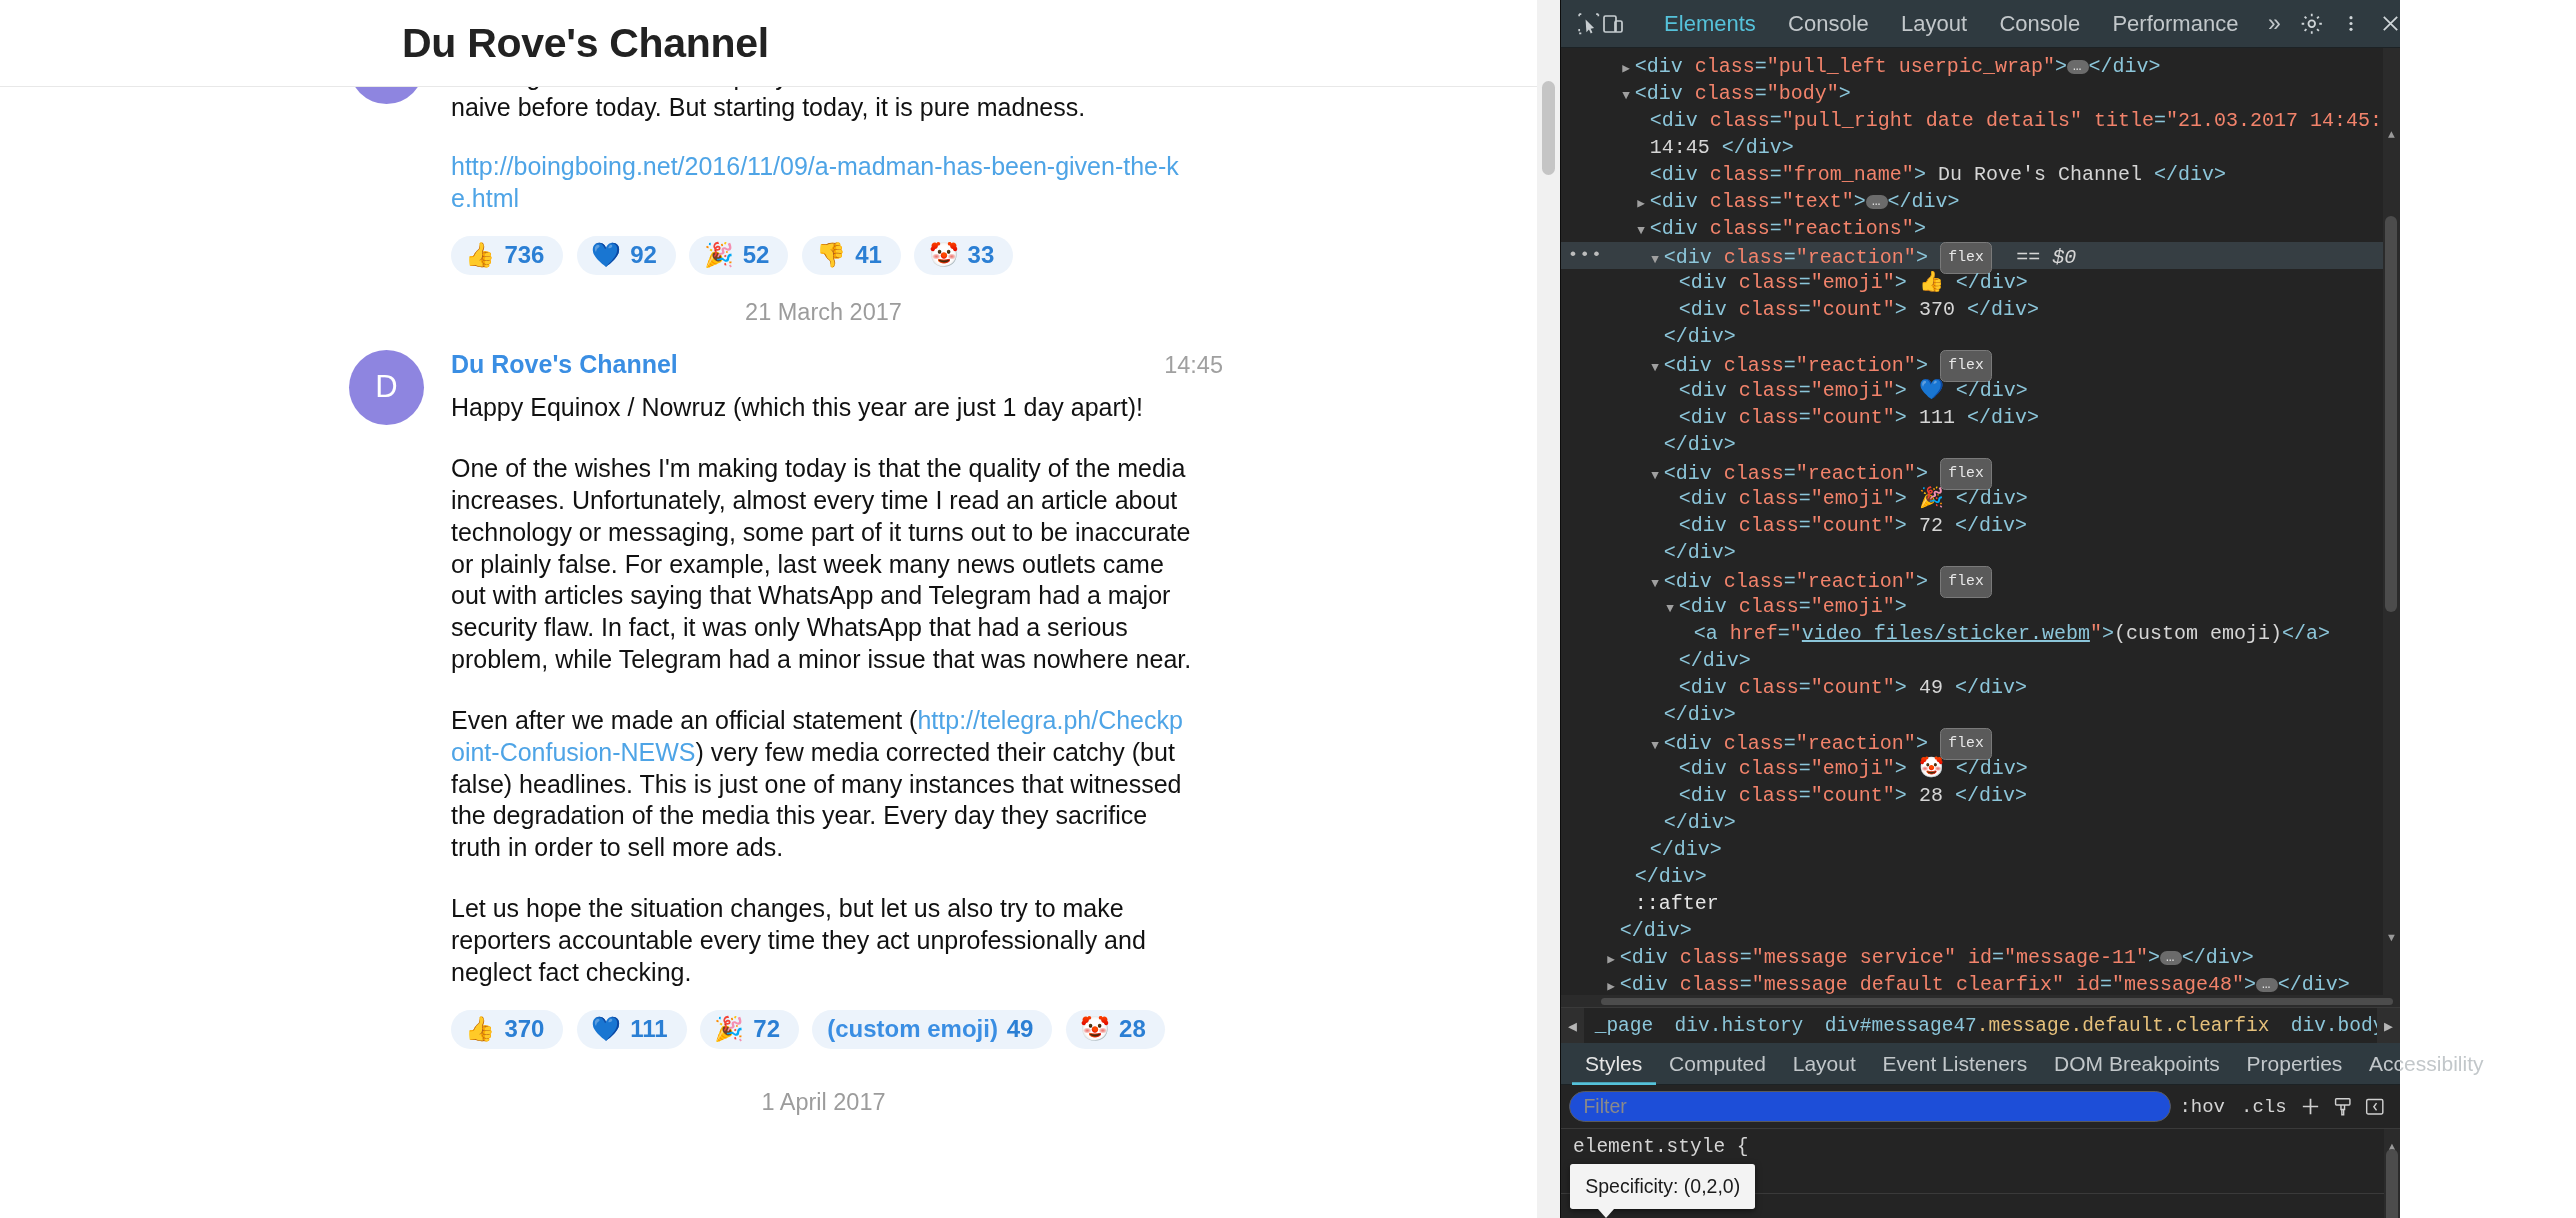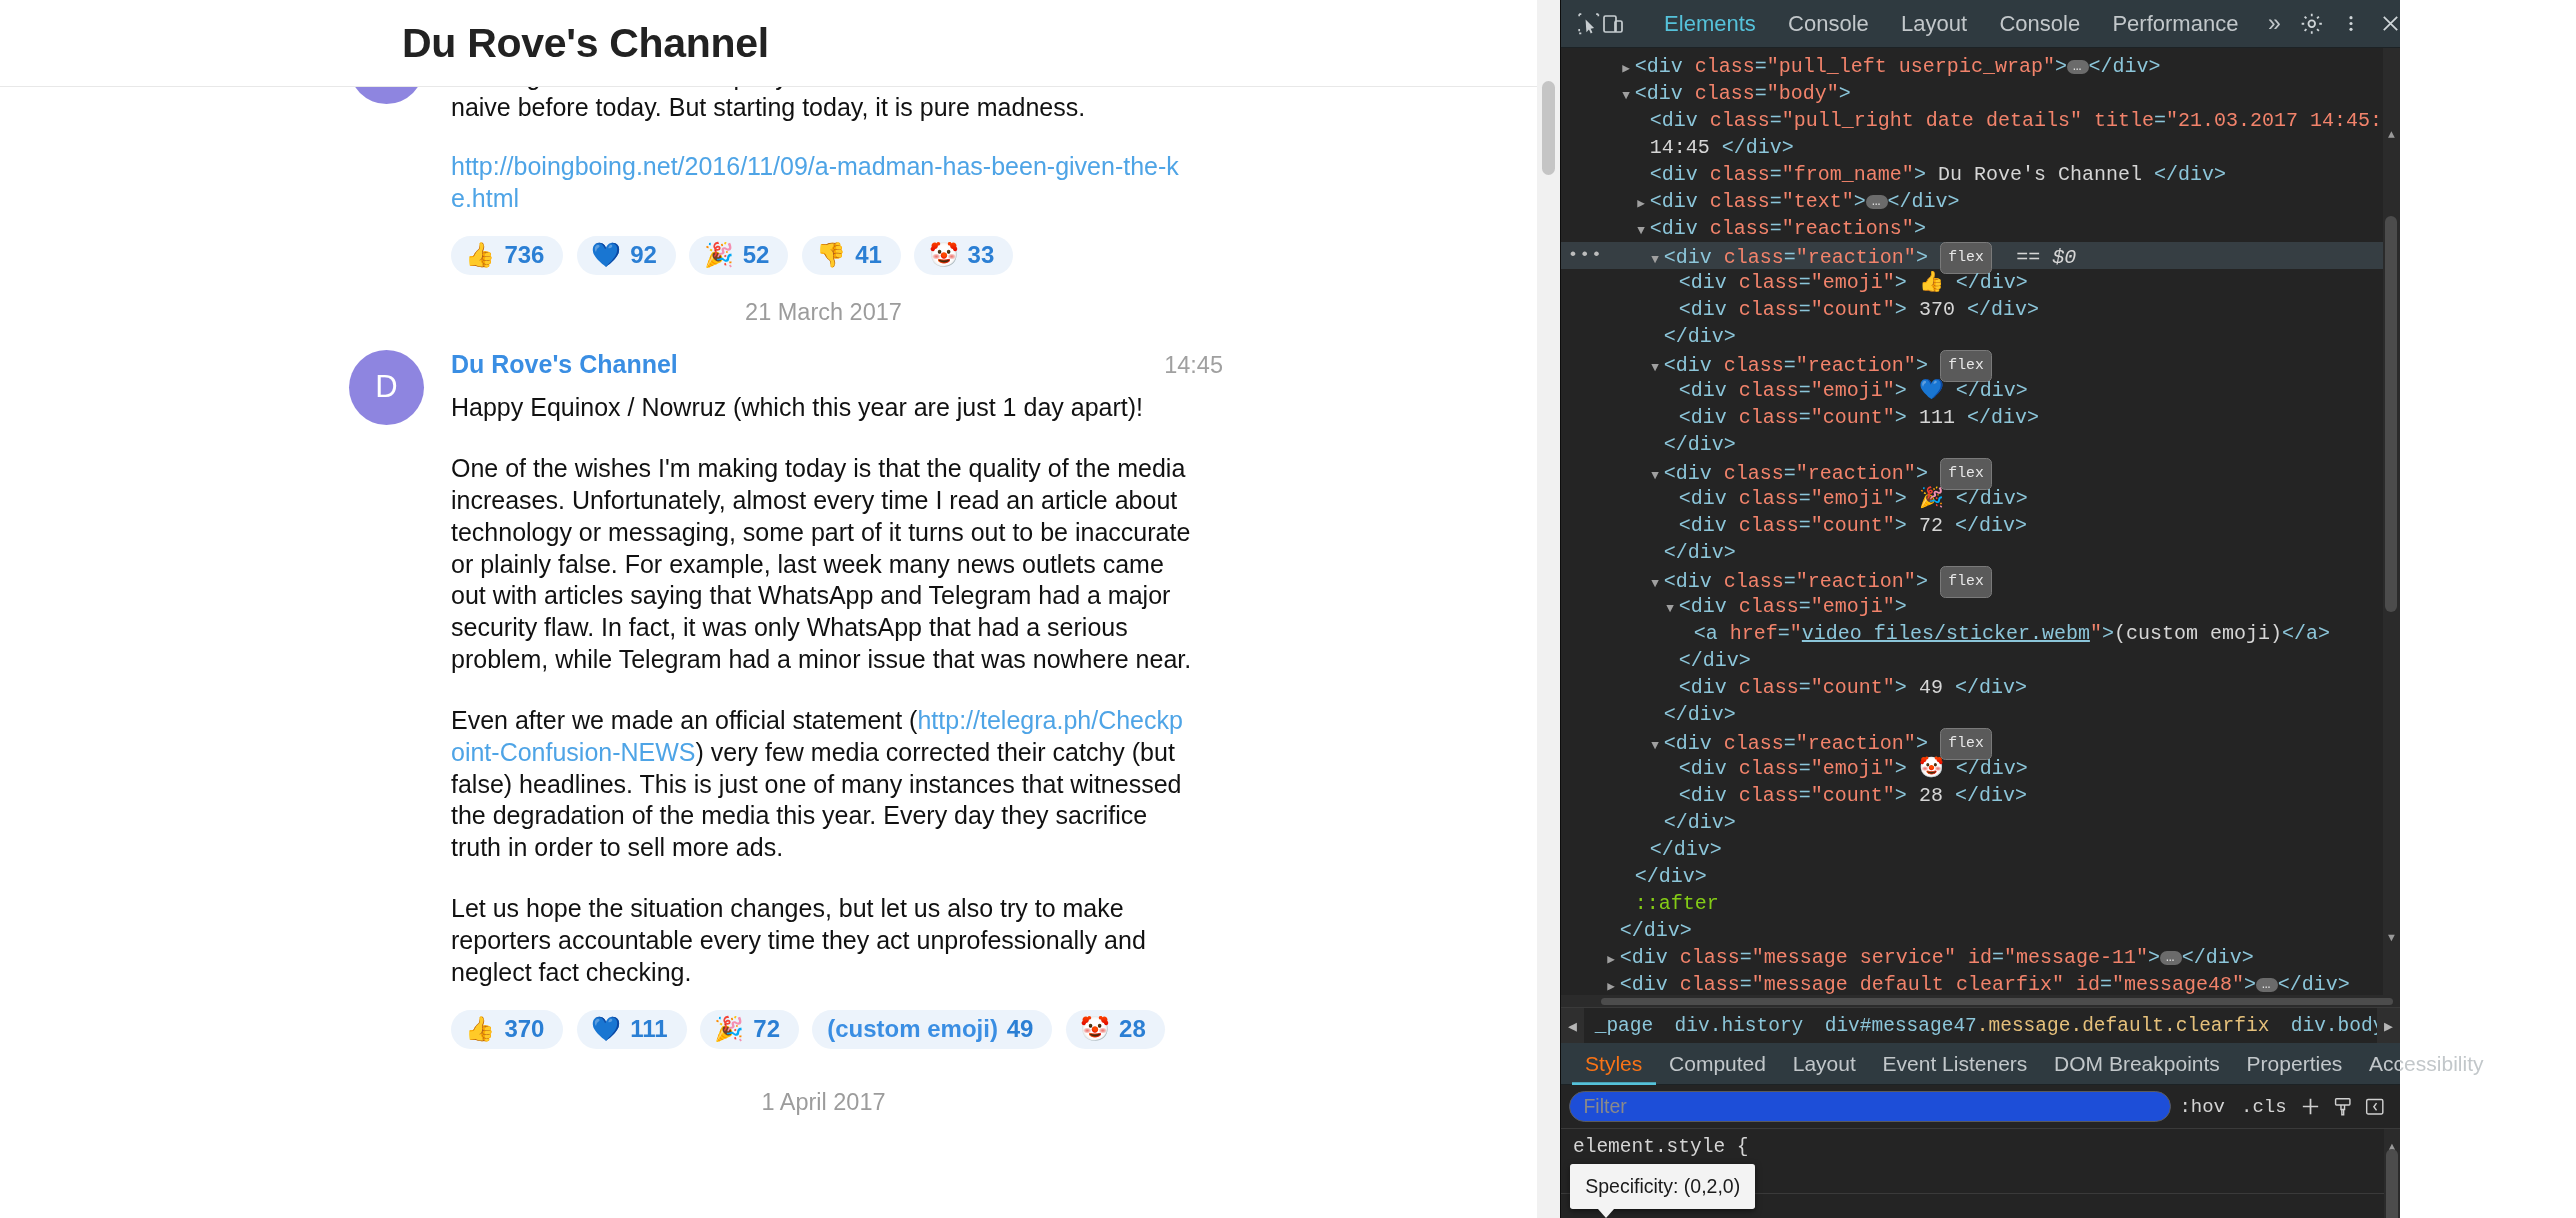--- a/index.html
+++ b/index.html
@@ -210,21 +210,21 @@
   }
   .code-line.sel {
     background: #363e43;
   }
   .tag   { color: #8cc6da; }
   .attr  { color: #f2836b; }
   .str   { color: #f2836b; }
   .txt   { color: #d6d6d6; }
   .punc  { color: #8cc6da; }
   .link  { color: #8cc6da; text-decoration: underline; }
-  .pseudo{ color: #84cc16; }
+  .pseudo{ color: #e5e5e5; }
   .dollar{ color: #d6d6d6; font-style: italic; }
   .arrow {
     display: inline-block;
     width: 17.4px;
     color: #a0a0a0;
     text-align: center;
   }
   .arrow.closed::before { content: "\25B6"; font-size: 12.7px; }
   .arrow.open::before   { content: "\25BC"; font-size: 12.7px; }
   .arrow.none::before   { content: ""; }
@@ -325,21 +325,21 @@
   }
   .st-tab {
     font-family: "Liberation Sans", sans-serif;
     font-size: 21px;
     color: #c2c7ca;
     padding: 0 13.4px;
     line-height: 42px;
     white-space: nowrap;
   }
   .st-tab.active {
-    color: #f97316;
+    color: #e5e5e5;
     box-shadow: inset 0 -2.7px 0 #55c2da;
   }
   #filter-row {
     height: 44px; min-height: 44px;
     display: flex; align-items: center;
     padding: 0 9.4px 0 8px;
     background: #242424;
     border-bottom: 0.7px solid #3a3a3a;
   }
   #filter-input {

